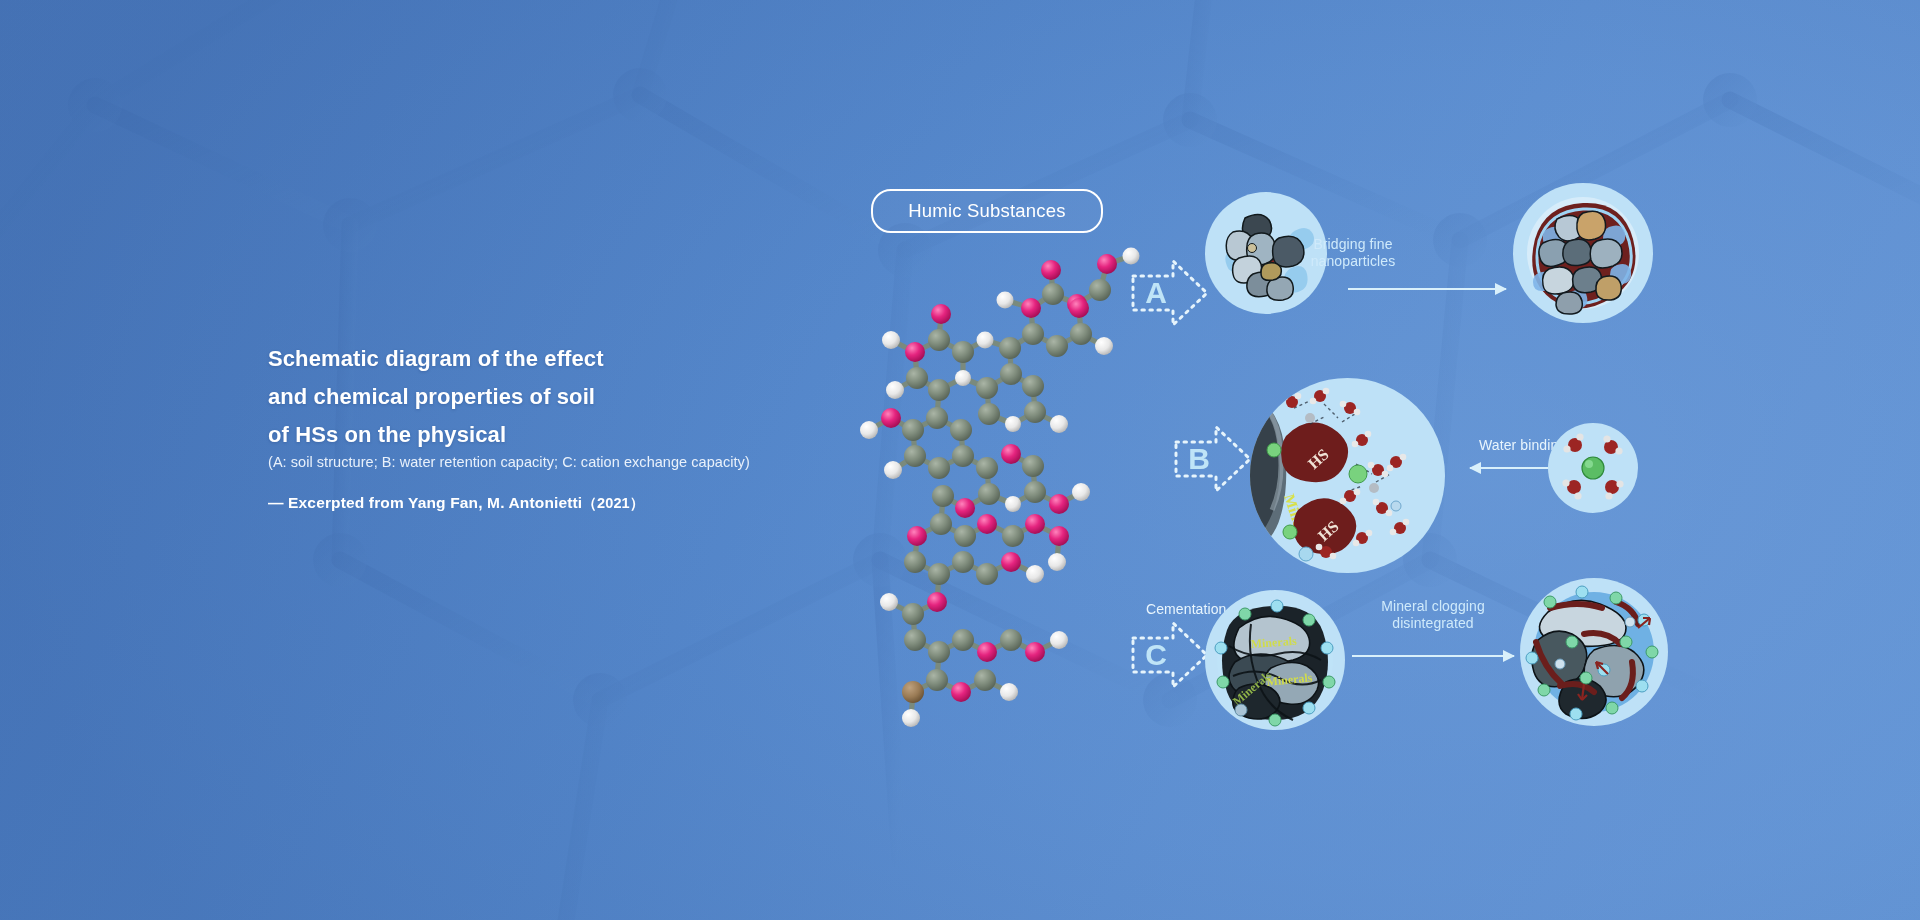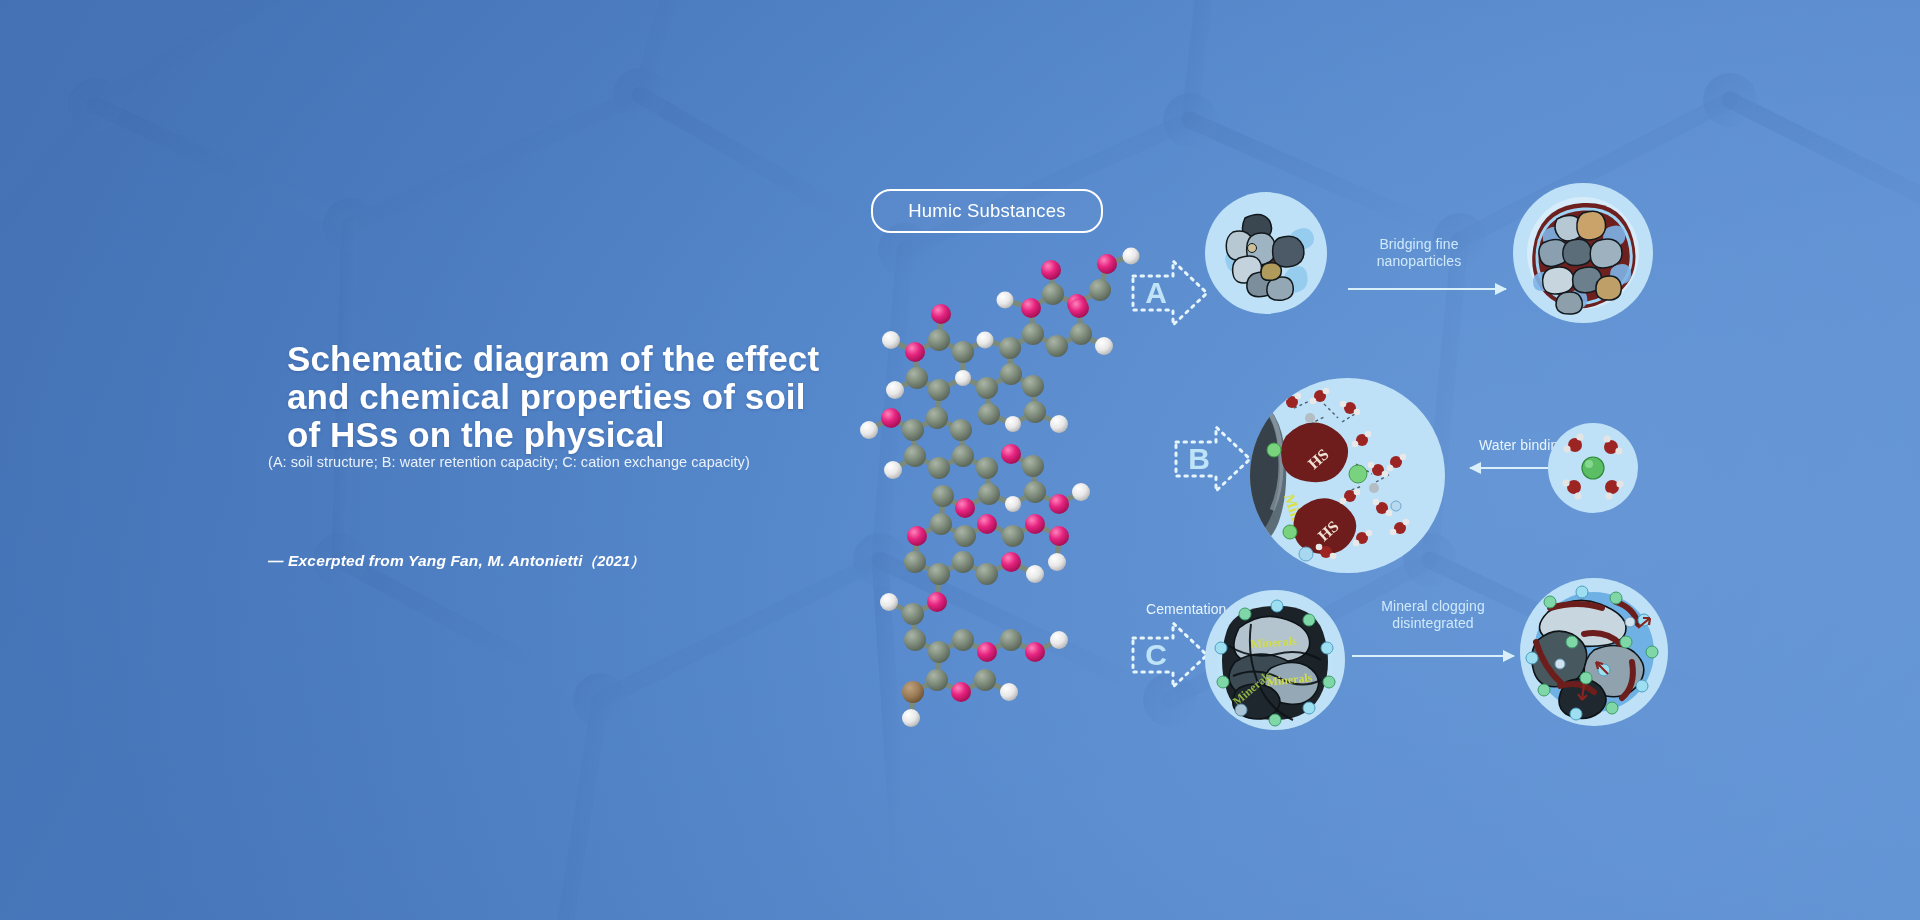--- a/index.html
+++ b/index.html
@@ -41,44 +41,42 @@
   }
 
   
   #left-text {
     position:absolute;
     left:268px; top:340px;
     width:620px;
     color:#ffffff;
   }
   #headline {
-    font-size:35px;
+    font-size:22px;
     font-weight:bold;
     line-height:38px;
     letter-spacing:.1px;
     text-shadow:0 1px 3px rgba(25,55,110,.28);
-    margin-left:19px;
   }
   #headline .ln { display:block; white-space:nowrap; }
   #subline {
     margin-top:0;
     font-size:14.5px;
     font-weight:400;
     color:#e9f1fb;
     letter-spacing:.05px;
     white-space:nowrap;
   }
   #attribution {
-    margin-top:82px;
+    margin-top:24px;
     font-size:15.5px;
     font-weight:bold;
     color:#ffffff;
     letter-spacing:.15px;
     white-space:nowrap;
-    font-style:italic;
   }
   #attribution .year { font-size:14.5px; }
 
   
   #hs-pill {
     position:absolute;
     left:871px; top:189px;
     width:232px; height:44px;
     border:2px solid #ffffff;
     border-radius:20px;
@@ -458,21 +456,21 @@
           <path d="M74,46 q18,-6 24,8 q4,16 -10,20 q-18,4 -20,-10 q-2,-14 6,-18 Z" fill="#4b5a66"></path>
           <path d="M34,66 q18,-6 22,6 q3,14 -10,18 q-16,4 -18,-8 q-2,-12 6,-16 Z" fill="#c3d2dc"></path>
           <path d="M48,82 q16,-6 22,6 q3,14 -10,16 q-16,3 -18,-8 q-1,-10 6,-14 Z" fill="#7c8e9b"></path>
           <path d="M70,86 q16,-4 18,8 q2,12 -10,14 q-14,2 -16,-8 q-1,-11 8,-14 Z" fill="#94a7b4"></path>
           <path d="M60,72 q12,-4 16,4 q2,10 -8,12 q-12,2 -12,-7 q0,-7 4,-9 Z" fill="#b09a5c"></path>
         </g>
         <circle cx="47" cy="56" r="4.5" fill="#cbc09a" stroke="#11191c" stroke-width="1"></circle>
       </svg>
     </div>
 
-    <div class="flow-label" style="left:1324px; top:236px; width:190px;">Bridging fine
+    <div class="flow-label" style="left:1258px; top:236px; width:190px;">Bridging fine
 nanoparticles</div>
     <div class="flow to-right" style="left:1348px; top:288px; width:158px;"></div>
 
     <div class="circ" style="left:1513px; top:183px; width:140px; height:140px;">
       <svg class="art" viewBox="0 0 140 140">
         <circle cx="70" cy="70" r="56" fill="#d6ecfa"></circle>
         <path d="M22,56 q10,-34 48,-36 q40,-2 50,36 q10,38 -20,58 q-34,22 -62,2 q-26,-20 -16,-60 Z" fill="#6e201e"></path>
         <path d="M26,58 q10,-30 44,-32 q36,-2 46,32 q9,34 -18,52 q-30,20 -56,2 q-24,-18 -16,-54 Z" fill="none" stroke="#9ed3f3" stroke-width="3"></path>
         <g fill="#7fb4e8" opacity=".9">
           <path d="M34,46 q12,-6 16,4 q3,10 -7,13 q-12,3 -13,-6 q-1,-8 4,-11 Z"></path>

